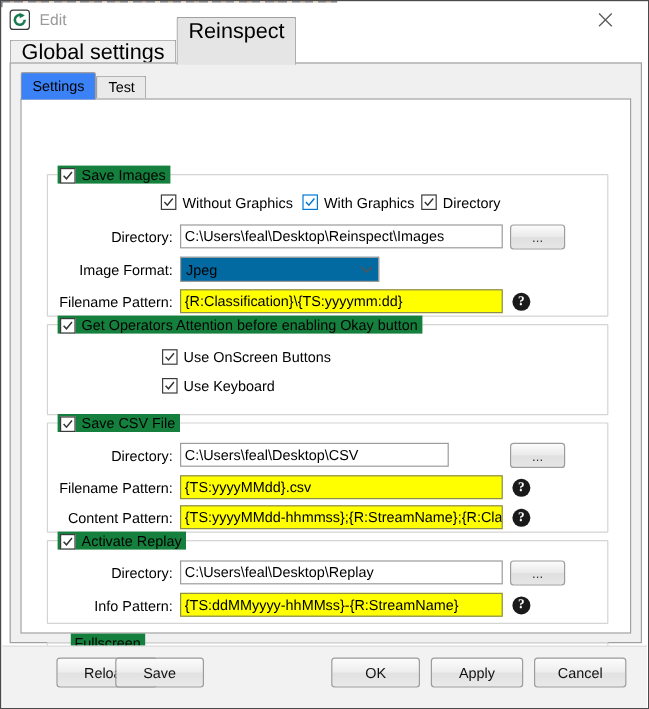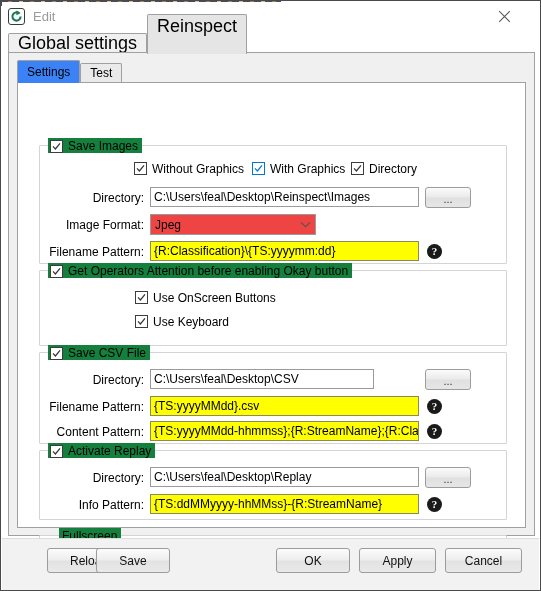--- a/index.html
+++ b/index.html
@@ -248,21 +248,21 @@
     text-align: center;
     font-family: "Liberation Serif", serif;
   }
 
   
   .combo {
     position: absolute;
     box-sizing: border-box;
     height: 21px;
     border: 1px solid #9b9b9b;
-    background: #ef4444;
+    background: #0369a1;
     display: flex;
     align-items: center;
     font-size: 12px;
   }
   .combo .cval { padding-left: 4px; flex: 1; }
   .combo .carrow {
     width: 20px;
     display: flex;
     align-items: center;
     justify-content: center;

